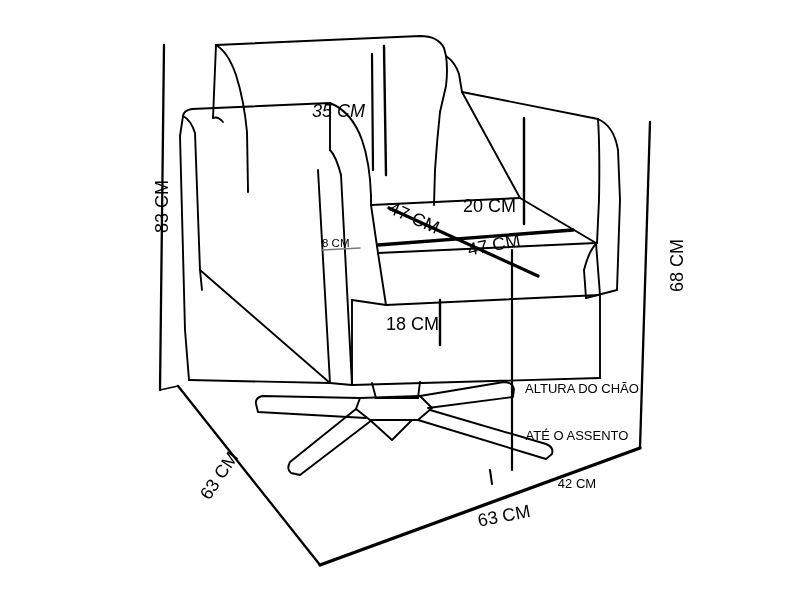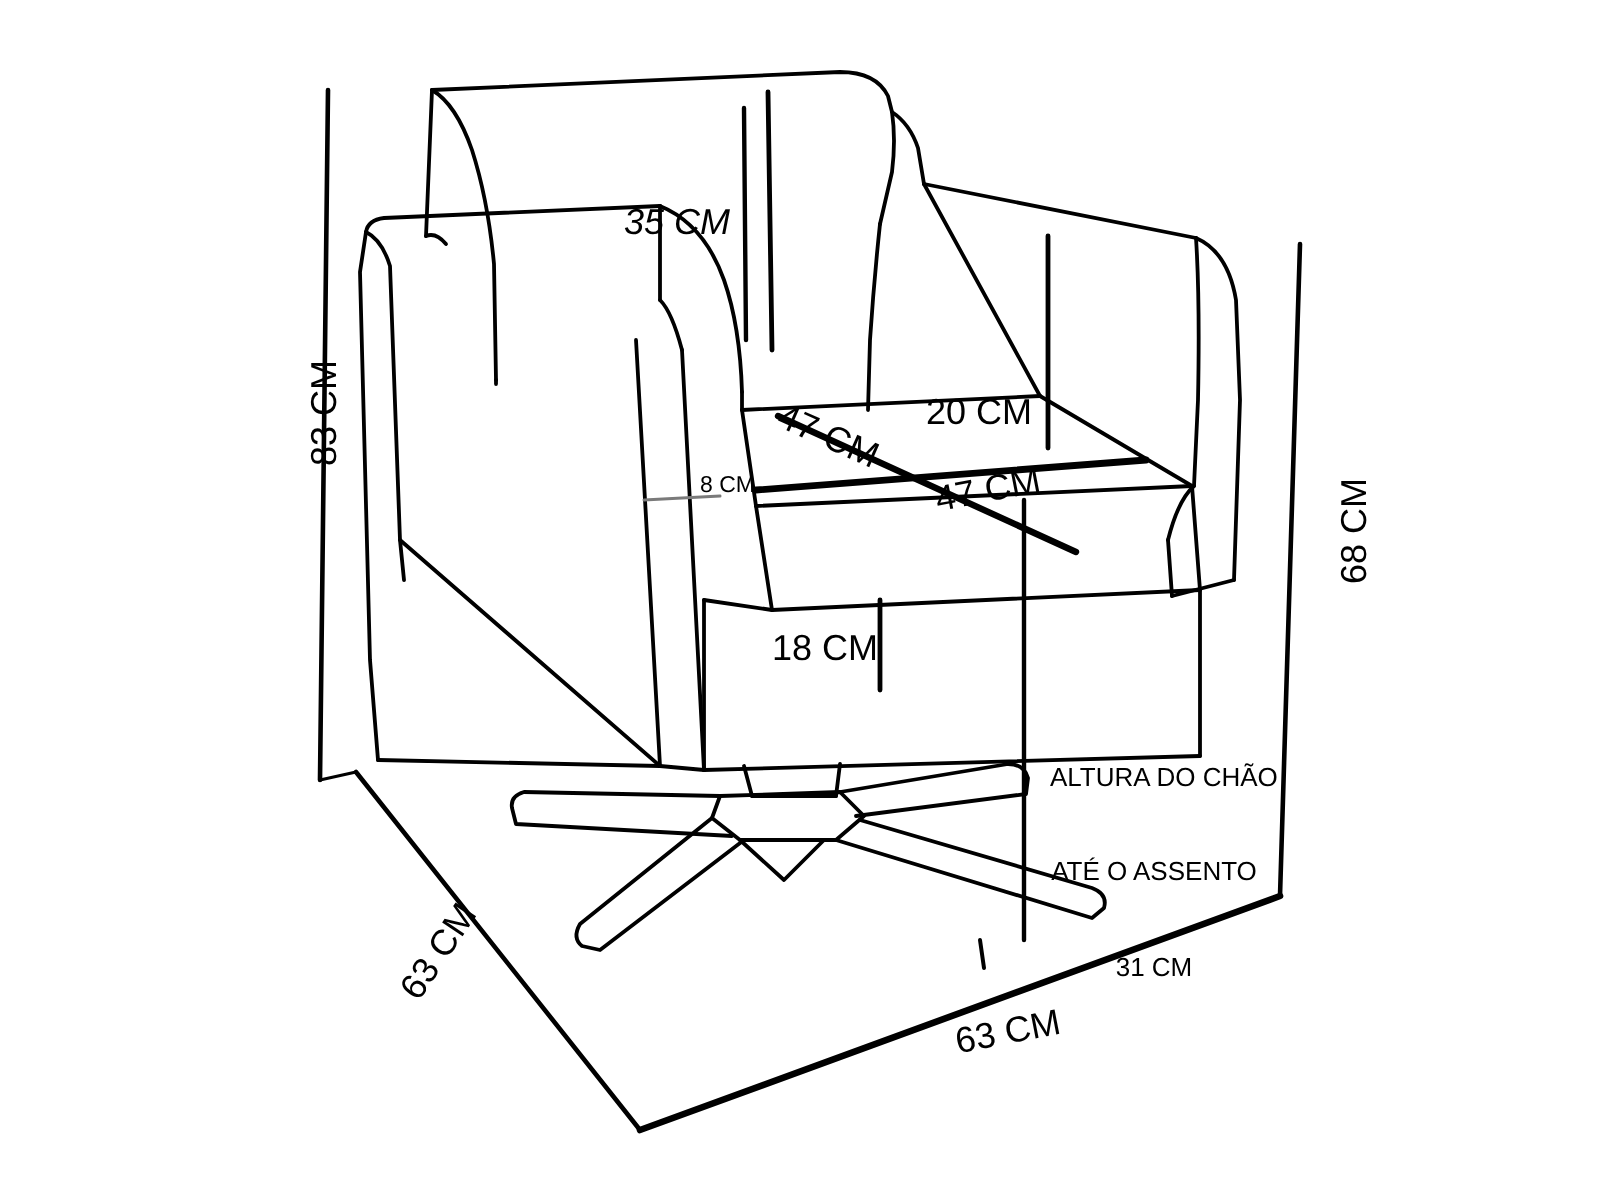--- a/index.html
+++ b/index.html
@@ -25,21 +25,21 @@
     height: 590px;
   }
   .dim-label {
     position: absolute;
     font-family: "Liberation Sans", sans-serif;
     color: #000000;
     white-space: pre;
     line-height: 1.22;
   }
   .dim-18 { font-size: 18px; }
-  .dim-11 { font-size: 11.5px; padding-left: 28px; }
+  .dim-11 { font-size: 11.5px; }
   .dim-13 { font-size: 13px; text-align: center; }
   .rot-90 { transform: rotate(-90deg); transform-origin: 0 0; }
   .rot-diag-l { transform: rotate(-56deg); transform-origin: 0 0; }
   .rot-diag-s { transform: rotate(-11deg); transform-origin: 0 0; }
   .rot-diag-47 { transform: rotate(24deg); transform-origin: 0 0; }
 </style>
 </head>
 <body>
 
 <div id="stage">
@@ -157,16 +157,16 @@
 
   <div class="dim-label dim-18 rot-90" style="left:667px; top:292px;">68 CM</div>
 
   <div class="dim-label dim-18 rot-diag-l" style="left:196px; top:492px;">63 CM</div>
 
   <div class="dim-label dim-18 rot-diag-s" style="left:476px; top:511px;">63 CM</div>
 
   <div class="dim-label dim-13" style="left:525px; top:349px; width:104px;">
     <div>ALTURA DO CHÃO</div>
     <div>ATÉ O ASSENTO</div>
-    <div>31 CM</div>
+    <div>42 CM</div>
   </div>
 
 </div>
 
 </body></html>

